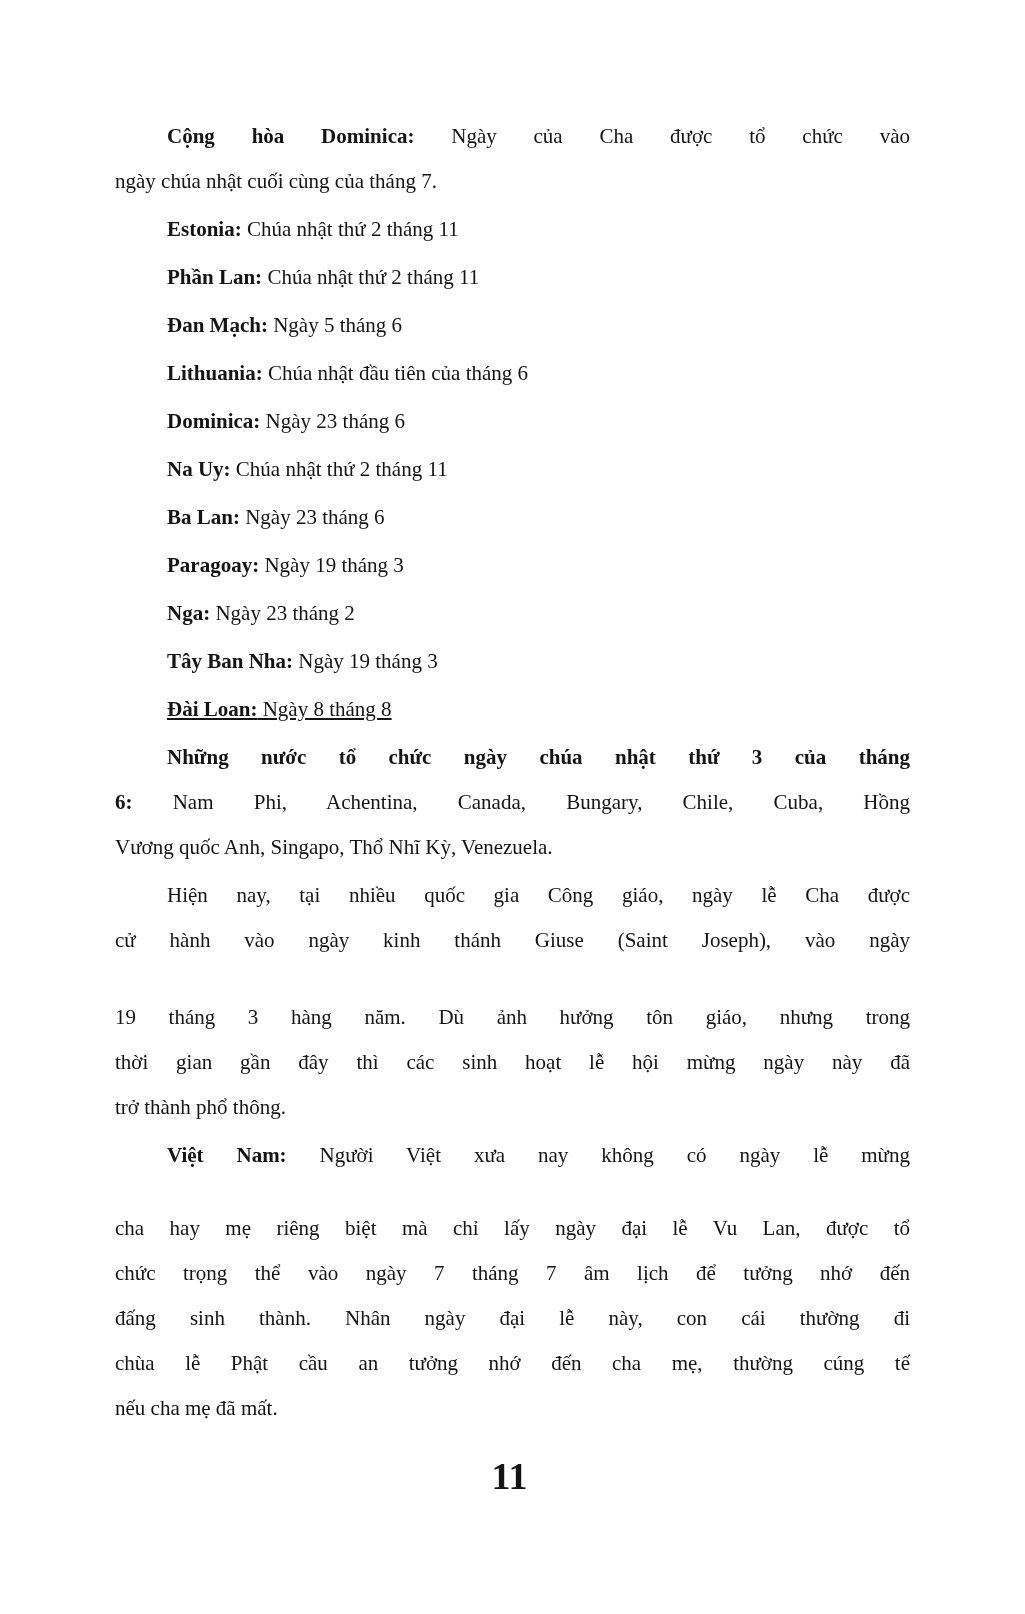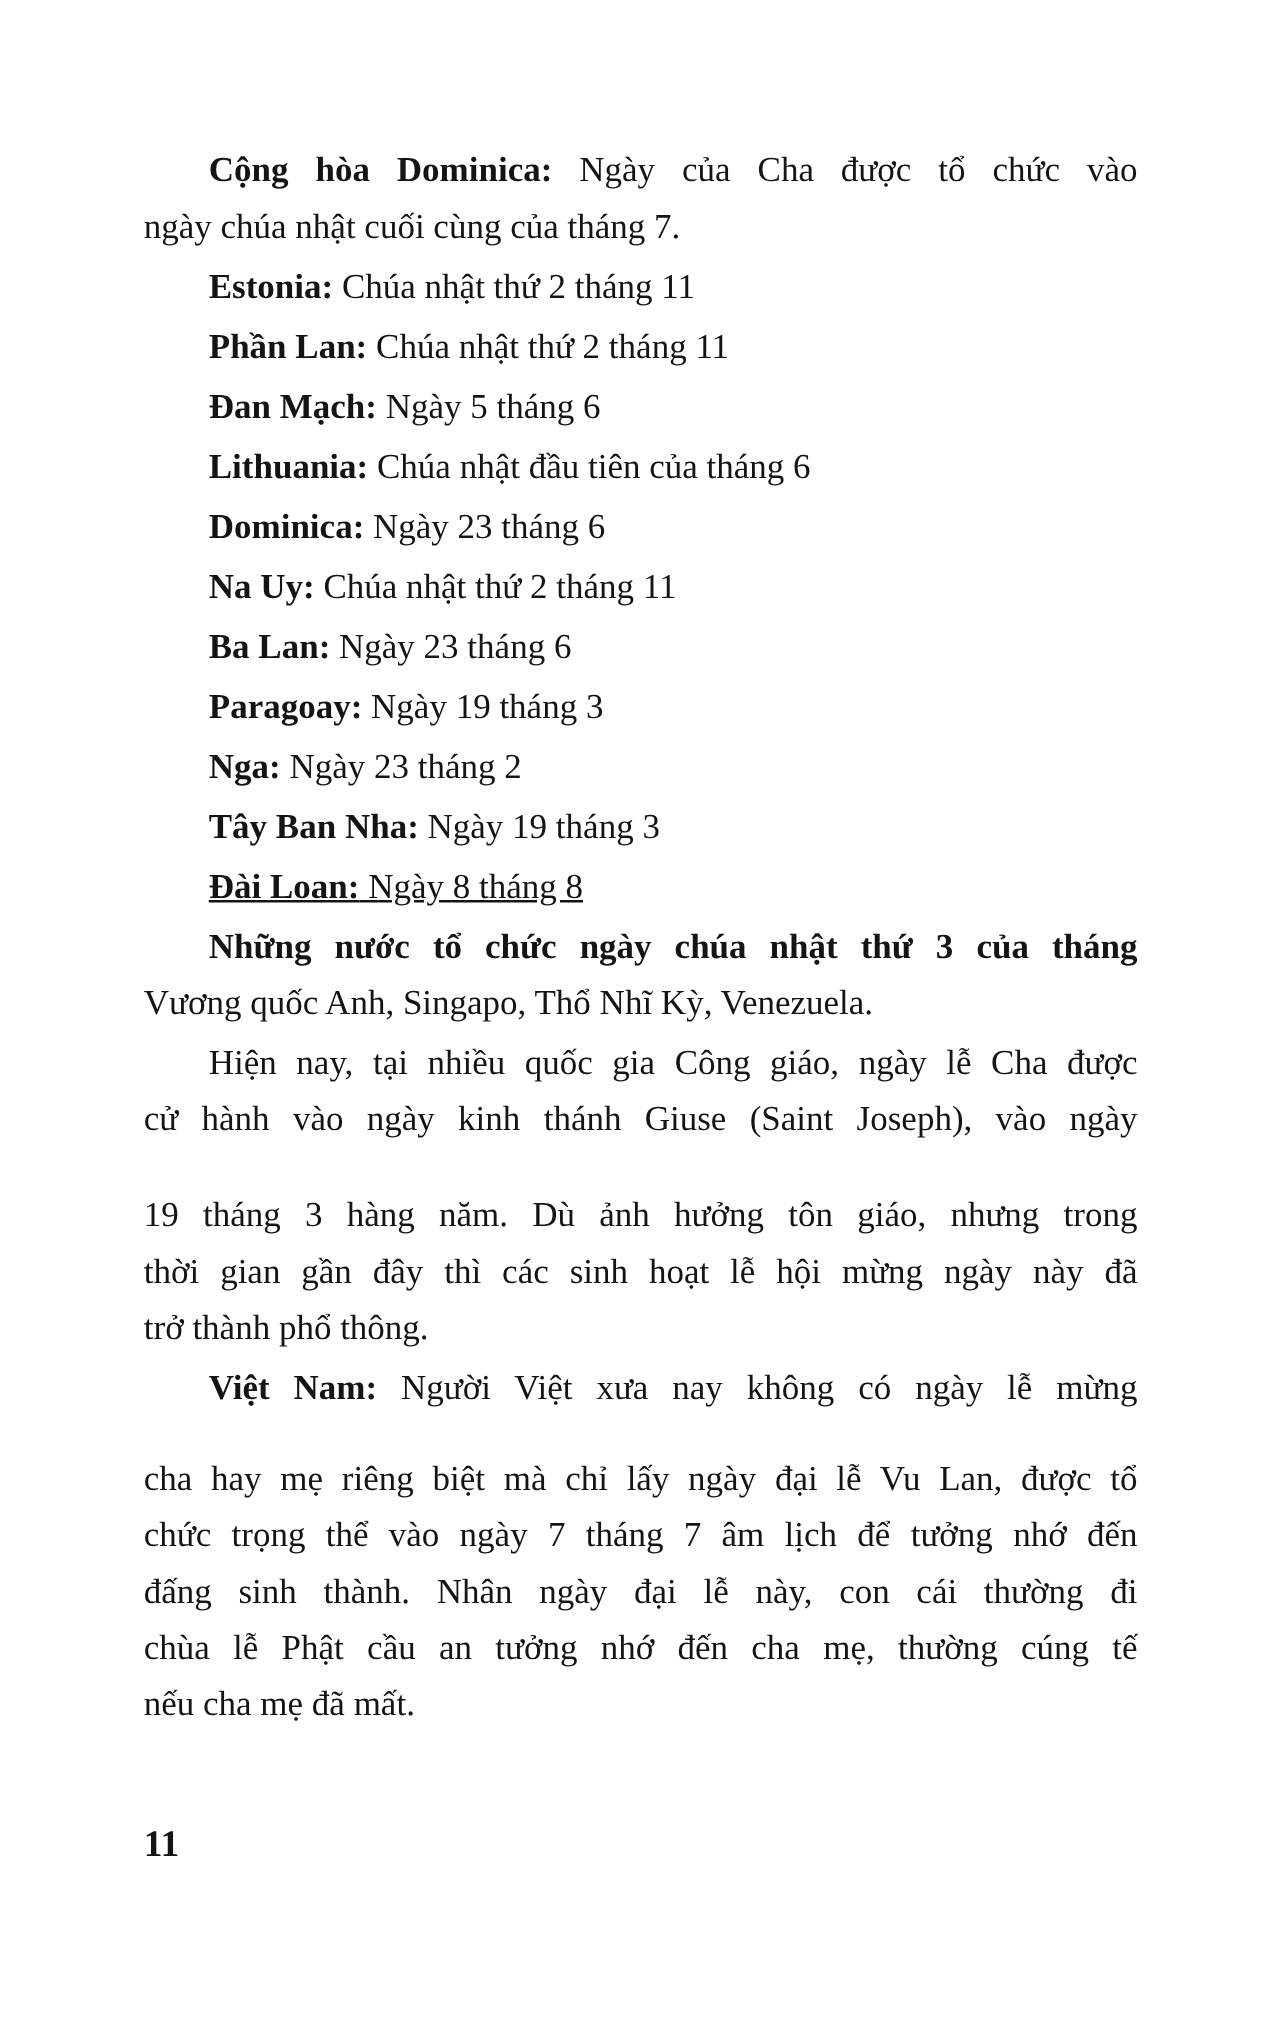--- a/index.html
+++ b/index.html
@@ -12,21 +12,21 @@
     background: #ffffff;
     position: relative;
     font-family: "Liberation Serif", "DejaVu Serif", serif;
     color: #141414;
   }
   .text-block {
     position: absolute;
     left: 115px;
     top: 114px;
     width: 795px;
-    font-size: 28px;
+    font-size: 21px;
     line-height: 45px;
   }
   .para {
     margin: 0 0 3px 0;
     padding: 0;
   }
   .line {
     height: 45px;
   }
   .line.in {
@@ -37,23 +37,23 @@
     text-align-last: justify;
   }
   .lead {
     font-weight: bold;
   }
   .page-number {
     position: absolute;
     left: 115px;
     top: 1461px;
     width: 789px;
-    text-align: left;
+    text-align: center;
     font-weight: bold;
-    font-size: 30px;
+    font-size: 38px;
     line-height: 30px;
   }
 </style>
 </head>
 <body>
 
 <main>
   <div class="text-block">
 
     <p class="para">
@@ -100,20 +100,21 @@
     <p class="para">
       <span class="line in" style="display: block;"><b class="lead">Tây Ban Nha:</b><span> Ngày 19 tháng 3</span></span>
     </p>
 
     <p class="para">
       <span class="line in" style="display: block; text-decoration: underline;"><b class="lead">Đài Loan:</b><span> Ngày 8 tháng 8</span></span>
     </p>
 
     <p class="para">
       <span class="line in j" style="display: block;"><b class="lead">Những nước tổ chức ngày chúa nhật thứ 3 của tháng</b></span>
+      <span class="line j" style="display: block;"><b class="lead">6:</b><span> Nam Phi, Achentina, Canada, Bungary, Chile, Cuba, Hồng</span></span>
       <span class="line" style="display: block;"><span>Vương quốc Anh, Singapo, Thổ Nhĩ Kỳ, Venezuela.</span></span>
     </p>
 
     <p class="para">
       <span class="line in j" style="display: block;"><span>Hiện nay, tại nhiều quốc gia Công giáo, ngày lễ Cha được</span></span>
       <span class="line j" style="display: block;"><span>cử hành vào ngày kinh thánh Giuse (Saint Joseph), vào ngày</span></span>
       <span class="line j" style="display: block; margin-top: 32px;"><span>19 tháng 3 hàng năm. Dù ảnh hưởng tôn giáo, nhưng trong</span></span>
       <span class="line j" style="display: block;"><span>thời gian gần đây thì các sinh hoạt lễ hội mừng ngày này đã</span></span>
       <span class="line" style="display: block;"><span>trở thành phổ thông.</span></span>
     </p>

